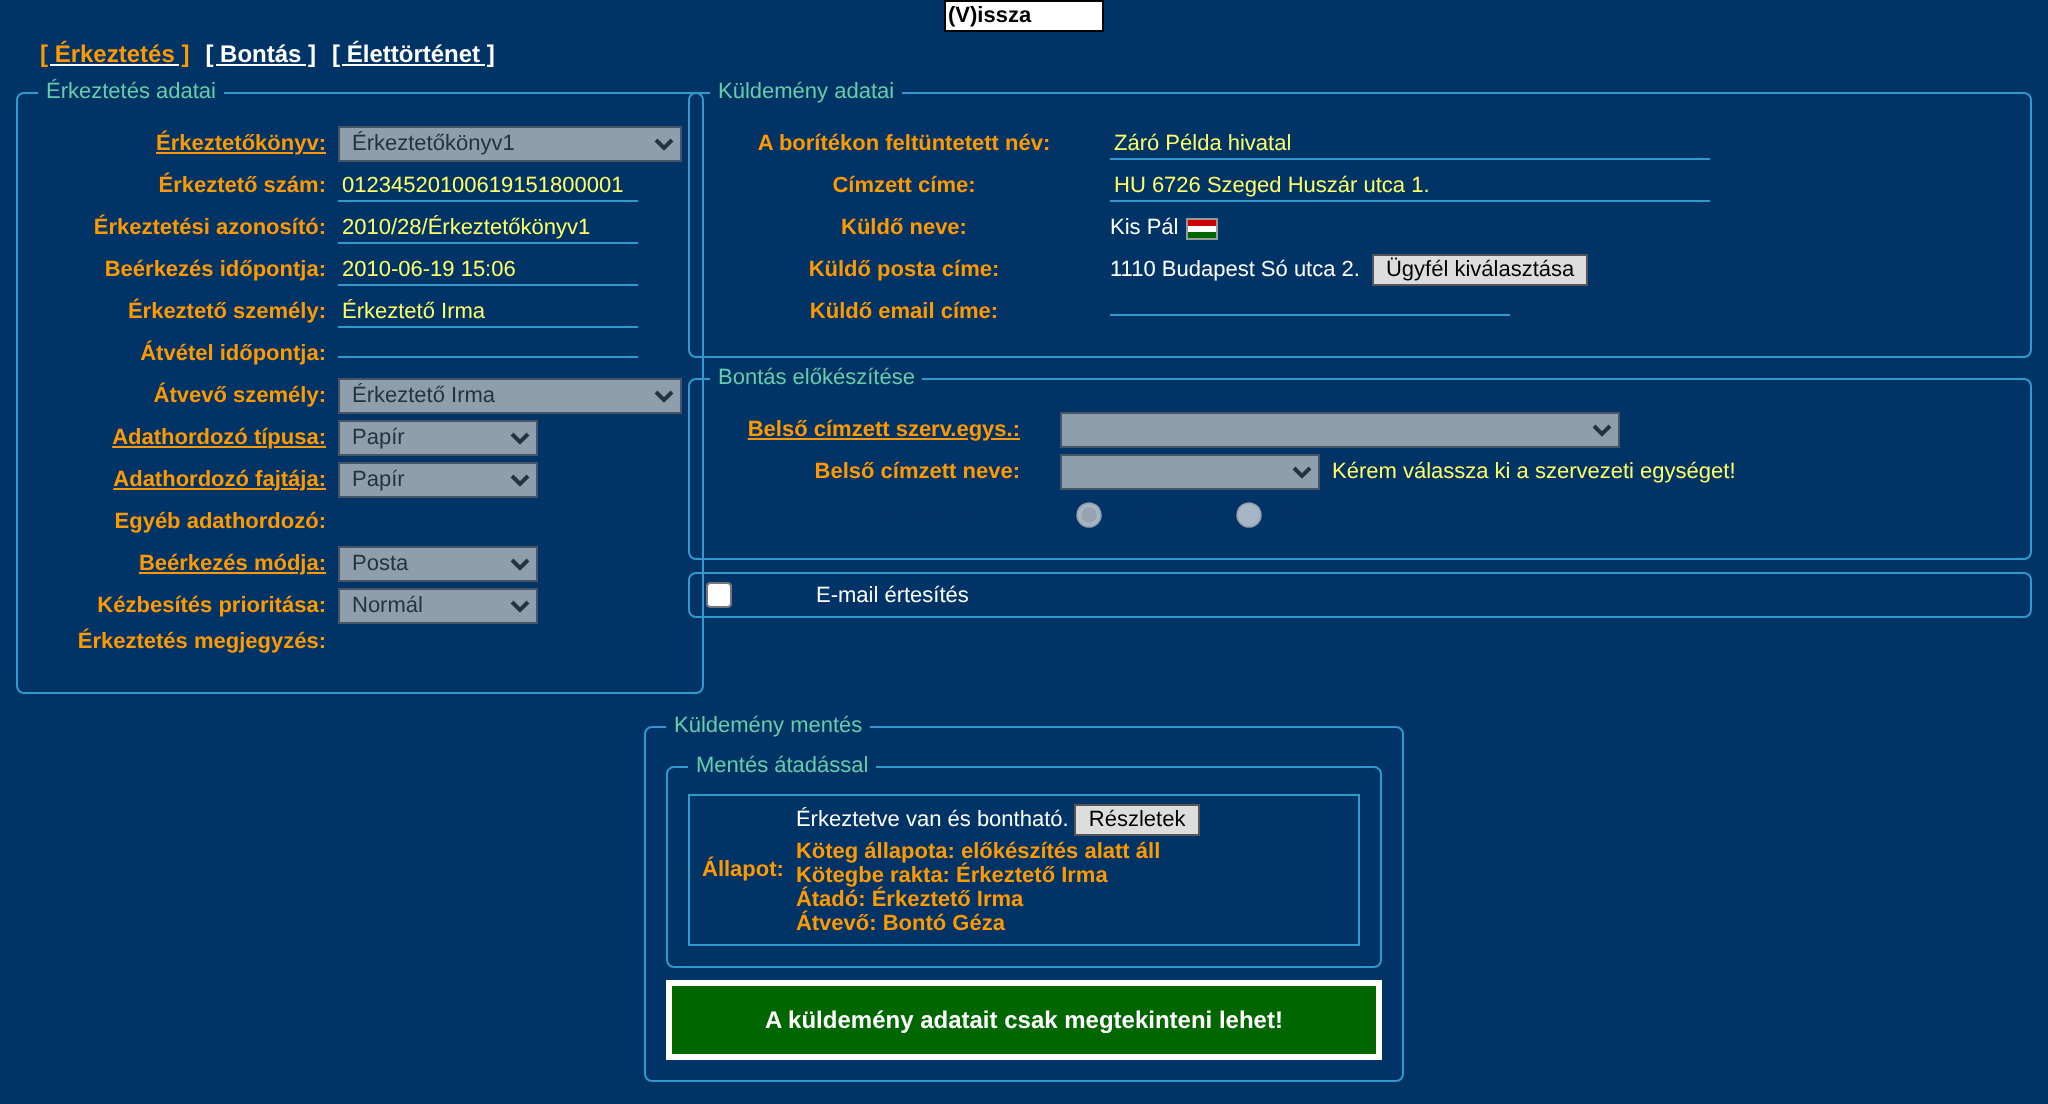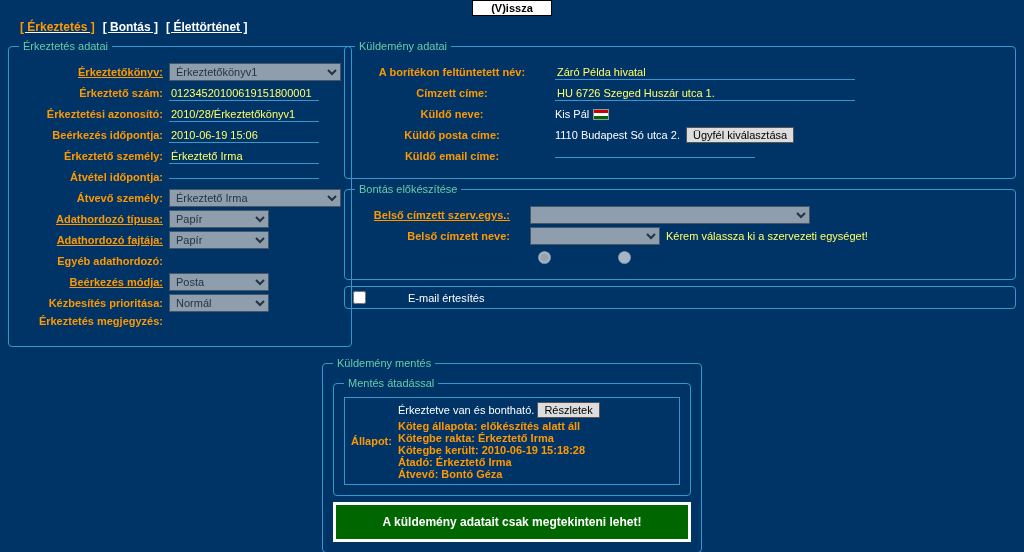--- a/index.html
+++ b/index.html
@@ -1,17 +1,17 @@
 <!DOCTYPE html>
 <html><head>
 <meta charset="utf-8">
 <style>
 * { box-sizing: border-box; margin: 0; padding: 0; }
 body { background: #003366; color: #fff; font-family: Verdana, Arial, sans-serif; font-size: 11px; width: 1024px; height: 552px; }
-.topbar, .bottombar { background: #fff; color: #000; text-align: center; padding: 1px; font-weight: bold; font-size: 11px; border: 1px solid #000; width: 80px; margin: 0 auto; }
+.topbar, .bottombar { background: #fff; color: #000; padding: 1px; font-weight: bold; font-size: 11px; border: 1px solid #000; width: 80px; margin: 0 auto; }
 .tabs { padding: 4px 8px 2px 20px; display: flex; gap: 8px; text-decoration: underline; }
 .tab { color: #fff; font-weight: bold; font-size: 12px; cursor: pointer; }
 .tab.active { color: #ff9900; }
 .main-row { display: flex; gap: 6px; padding: 0 8px; }
 fieldset { border: 1px solid #3399cc; border-radius: 4px; padding: 8px 10px 10px 10px; margin-top: 4px; }
 legend { color: #66ccaa; padding: 0 4px; font-size: 11px; }
 .col-left { width: 330px; }
 .col-right { flex: 1; }
 .form-row { display: flex; align-items: center; margin: 3px 0; min-height: 18px; }
 .form-label { width: 150px; text-align: right; padding-right: 6px; color: #ff9900; font-weight: bold; font-size: 11px; }
@@ -165,21 +165,20 @@
   <fieldset class="bottom-box">
     <legend>Küldemény mentés</legend>
     <fieldset style="margin-top:0">
       <legend>Mentés átadással</legend>
       <div class="status-box">
         <span class="status-label">Állapot:</span>
         <div class="status-lines">
           <div class="line1"><span>Érkeztetve van és bontható.</span> <button class="btn">Részletek</button></div>
           <div>Köteg állapota: előkészítés alatt áll</div>
           <div>Kötegbe rakta: Érkeztető Irma</div>
-          <div>Kötegbe került: 2010-06-19 15:18:28</div>
           <div>Átadó: Érkeztető Irma</div>
           <div>Átvevő: Bontó Géza</div>
         </div>
       </div>
     </fieldset>
     <div class="greenbox">A küldemény adatait csak megtekinteni lehet!</div>
   </fieldset>
 </div>
 
 </body></html>

